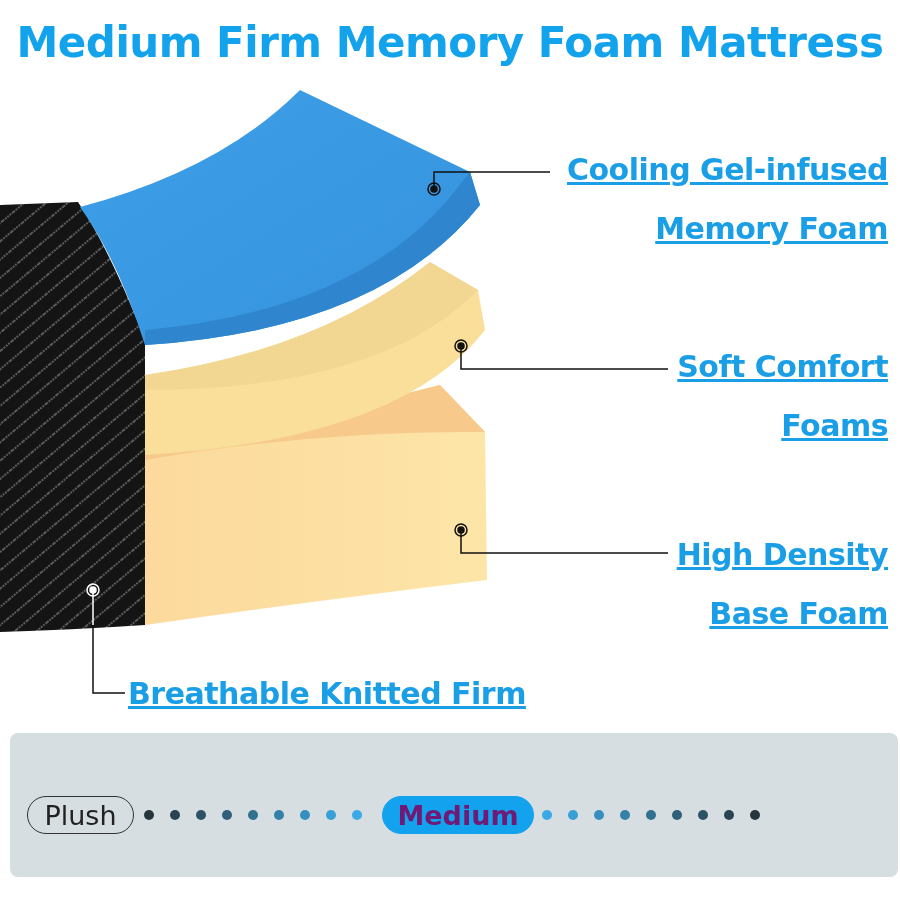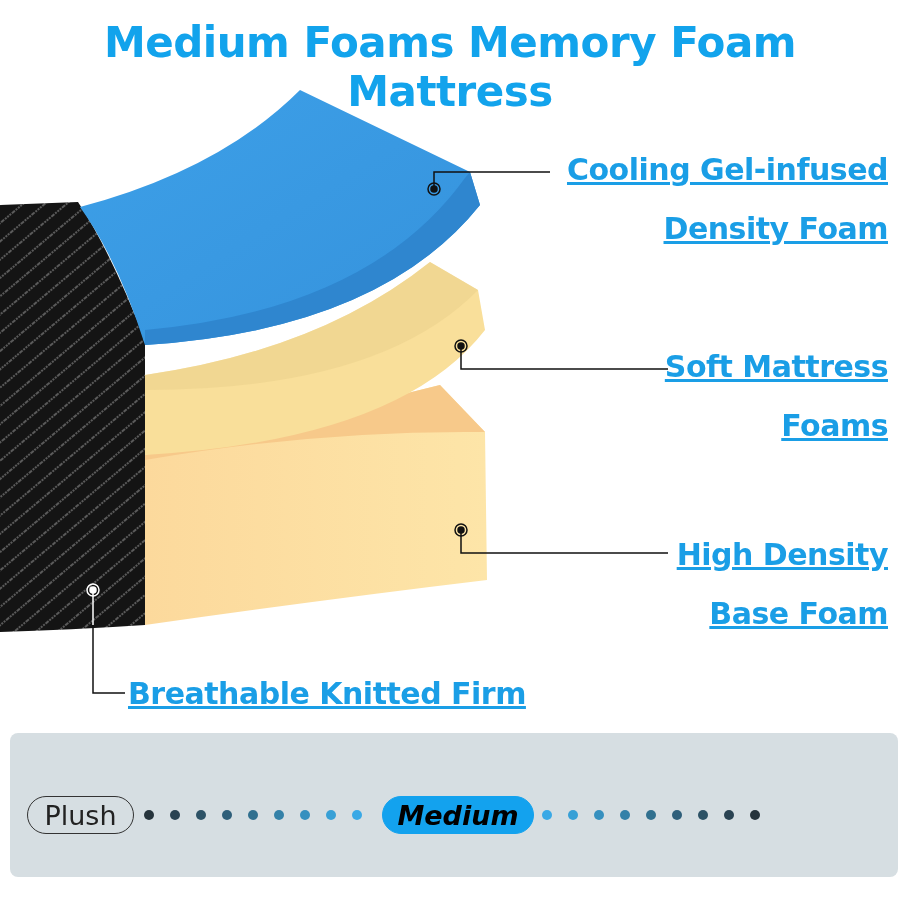--- a/index.html
+++ b/index.html
@@ -8,27 +8,27 @@
   .title { position:absolute; left:0; top:18px; width:900px; text-align:center;
            font-weight:bold; font-size:42px; letter-spacing:-0.5px; color:#12a3ec; }
   .illustration { position:absolute; left:0; top:0; width:900px; height:720px; }
   .label { position:absolute; font-weight:bold; font-size:30px; color:#1a9ee6; white-space:nowrap; letter-spacing:-0.5px;text-decoration:underline; }
   .label.right { text-align:right; right:12px; }
   .scale { position:absolute; left:10px; top:733px; width:888px; height:144px;
            background:#d6dee2; border-radius:8px; }
   .pill { position:absolute; top:63px; height:38px; border:1.5px solid #333;
           border-radius:20px; box-sizing:border-box; font-size:27px; color:#222;
           display:flex; align-items:center; justify-content:center; }
-  .pill.active { background:#13a2ee; border-color:#13a2ee; color:#000000; font-weight:bold;font-style:italic; }
+  .pill.active { background:#13a2ee; border-color:#13a2ee; color:#701a75; font-weight:bold; }
   .dot { position:absolute; top:77px; width:10px; height:10px; border-radius:50%; }
 </style>
 </head>
 <body>
 
-<div class="title">Medium Foams Memory Foam Mattress</div>
+<div class="title">Medium Firm Memory Foam Mattress</div>
 
 <svg class="illustration" viewBox="0 0 900 720" width="900" height="720">
   <defs>
     <pattern id="knit" width="14" height="14" patternUnits="userSpaceOnUse" patternTransform="rotate(-40)">
       <rect width="14" height="14" fill="#141414"></rect>
       <line x1="0" y1="3" x2="14" y2="3" stroke="#5a5a5a" stroke-width="2" stroke-dasharray="2 1"></line>
     </pattern>
     <linearGradient id="blueTop" x1="0" y1="0" x2="1" y2="1">
       <stop offset="0" stop-color="#3da0e8"></stop>
         <stop offset="1" stop-color="#3592dc"></stop>
@@ -75,22 +75,22 @@
   </g>
   <g stroke="#fff" stroke-width="1.5" fill="none">
     <line x1="93" y1="590" x2="93" y2="625"></line>
     <circle cx="93" cy="590" r="6"></circle>
     <circle cx="93" cy="590" r="3" fill="#fff"></circle>
     <polyline points="93,625 93,693 125,693" stroke="#111"></polyline>
   </g>
 </svg>
 
 <div class="label right" style="top:152px;">Cooling Gel-infused</div>
-<div class="label right" style="top:211px;">Density Foam</div>
-<div class="label right" style="top:349px;">Soft Mattress</div>
+<div class="label right" style="top:211px;">Memory Foam</div>
+<div class="label right" style="top:349px;">Soft Comfort</div>
 <div class="label right" style="top:408px;">Foams</div>
 <div class="label right" style="top:537px;">High Density</div>
 <div class="label right" style="top:596px;">Base Foam</div>
 <div class="label" style="left:128px; top:676px;">Breathable Knitted Firm</div>
 
 <div class="scale">
   <div class="pill" style="left:17px; width:107px;">Plush</div>
 
   <div class="dot" style="left:134px;background:#26343c"></div>
   <div class="dot" style="left:160px;background:#2a4352"></div>

